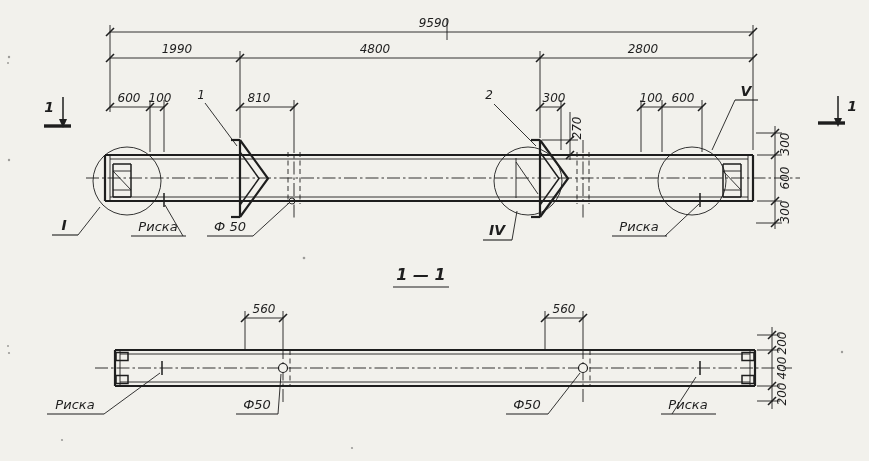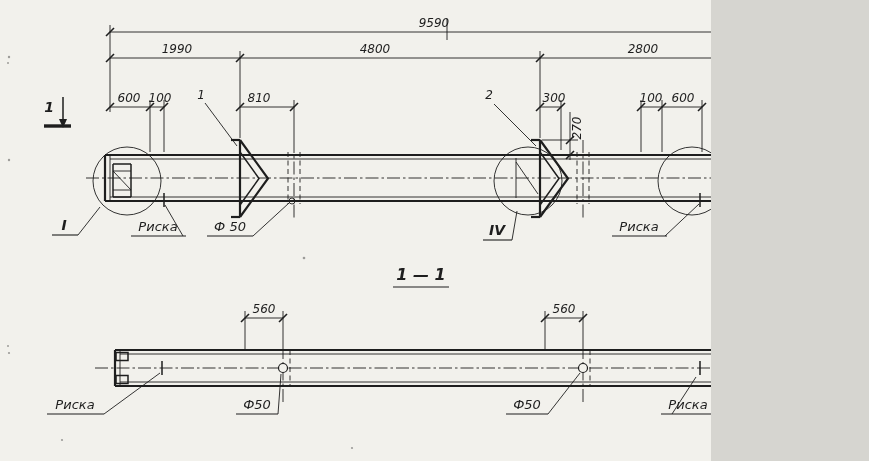--- a/index.html
+++ b/index.html
@@ -1,16 +1,16 @@
 <!DOCTYPE html>
 <html style="--paper: #f2f1ec; --ink: #1e1e1e;"><head>
 <meta charset="utf-8">
 <style>
   html,body{margin:0;padding:0;background:#d6d5d0;}
-  .page{width:711px;height:461px;background:var(--paper,#f2f1ec);position:relative;overflow:hidden;}
+  .page{width:869px;height:461px;background:var(--paper,#f2f1ec);position:relative;overflow:hidden;}
   svg{display:block;}
   svg line, svg path, svg circle, svg rect, svg polygon { stroke: var(--ink,#1e1e1e); }
   svg path, svg circle, svg rect { fill:none; }
   text{ fill: var(--ink,#1e1e1e); stroke:none; font-family:"DejaVu Sans", sans-serif; font-style:italic; }
   .t12{font-size:12px;}
   .t13{font-size:13px;}
   .t14{font-size:14px;font-weight:bold;}
   .t16{font-size:16px;font-weight:bold;}
   .thick{stroke-width:2.2;}
   .med{stroke-width:1.5;}

